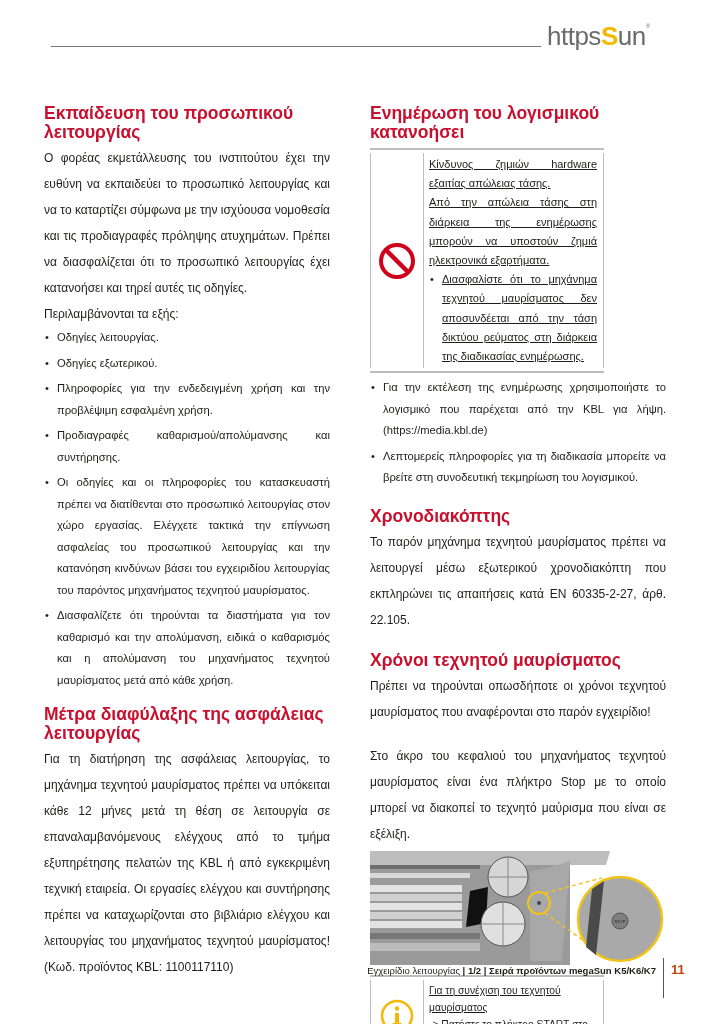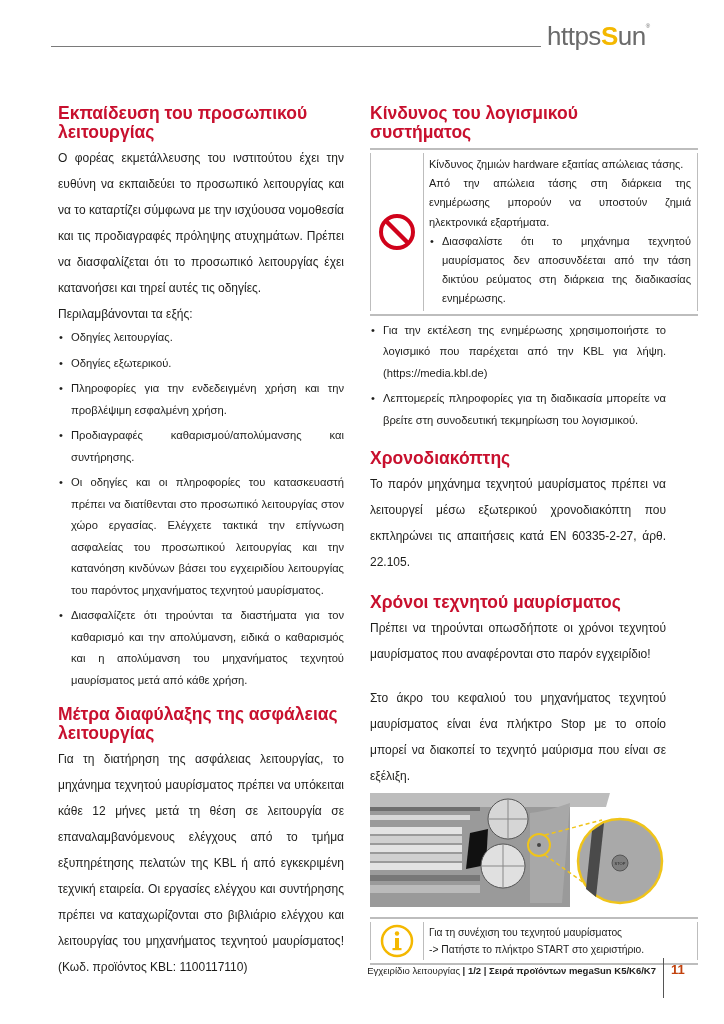--- a/index.html
+++ b/index.html
@@ -4,32 +4,32 @@
   <style>
     html, body { margin: 0; padding: 0; background: #ffffff; }
     body { width: 724px; height: 1024px; position: relative; overflow: hidden;
            font-family: "Liberation Sans", sans-serif; color: #1d1d1b; }
     .header-rule { position: absolute; left: 51px; top: 46px; width: 490px; height: 1px; background: #7a7a7a; }
     .logo { position: absolute; left: 547px; top: 21px; font-family: "Liberation Sans", sans-serif; font-size: 26px; color: #6b6b6b; letter-spacing: -0.5px; }
     .logo .accent { color: #f4b800; font-weight: bold; }
     .logo .reg { font-size: 6px; vertical-align: top; position: relative; top: 2px; }
 
     .col { position: absolute; top: 104px; width: 286px; }
-    .col-left { left: 58px; }
+    .col-left { left: 44px; }
     .col-right { left: 370px; }
 
     h2 { color: #c8102e; font-size: 17.5px; line-height: 19px; margin: 0 0 3px 0; font-weight: bold; }
     p { margin: 0; font-size: 12px; line-height: 26px; text-align: justify; }
     ul { list-style: none; margin: 0; padding: 0; }
     li { position: relative; padding-left: 13px; font-size: 11.2px; line-height: 21.5px; text-align: justify; margin-bottom: 4px; }
     li::before { content: "•"; position: absolute; left: 1px; top: 0; }
 
     .section-gap { height: 15px; }
 
-    .notice { width: 328px; border-top: 2px solid #bdbdbd; border-bottom: 2px solid #bdbdbd; margin: 6px 15px 4px 0; display: flex; }
+    .notice { width: 234px; border-top: 2px solid #bdbdbd; border-bottom: 2px solid #bdbdbd; margin: 6px 15px 4px 0; display: flex; text-decoration: underline; }
     .notice .icon-cell { width: 52px; border-left: 1px solid #bdbdbd; border-right: 1px solid #bdbdbd; margin: 3px 0; display: flex; align-items: center; justify-content: center; }
     .notice .text-cell { flex: 1; border-right: 1px solid #bdbdbd; margin: 3px 0; padding: 2px 6px 2px 5px; }
     .notice .text-cell p, .notice .text-cell li { font-size: 11px; line-height: 19.2px; }
     .notice .text-cell li { margin-bottom: 0; }
     .notice.small .text-cell p { font-size: 10.3px; line-height: 17px; text-align: left; }
 
     .photo { width: 296px; height: 118px; margin: 4px 0 6px 0; position: relative; overflow: hidden; }
 
     .footer { position: absolute; top: 965px; left: 300px; width: 356px; text-align: right; font-size: 9.5px; color: #1d1d1b; }
     .footer b { font-weight: bold; }
@@ -53,21 +53,21 @@
     <li>Προδιαγραφές καθαρισμού/απολύμανσης και συντήρησης.</li>
     <li>Οι οδηγίες και οι πληροφορίες του κατασκευαστή πρέπει να διατίθενται στο προσωπικό λειτουργίας στον χώρο εργασίας. Ελέγχετε τακτικά την επίγνωση ασφαλείας του προσωπικού λειτουργίας και την κατανόηση κινδύνων βάσει του εγχειριδίου λειτουργίας του παρόντος μηχανήματος τεχνητού μαυρίσματος.</li>
     <li>Διασφαλίζετε ότι τηρούνται τα διαστήματα για τον καθαρισμό και την απολύμανση, ειδικά ο καθαρισμός και η απολύμανση του μηχανήματος τεχνητού μαυρίσματος μετά από κάθε χρήση.</li>
   </ul>
   <div class="section-gap" style="height:10px"></div>
   <h2>Μέτρα διαφύλαξης της ασφάλειας λειτουργίας</h2>
   <p>Για τη διατήρηση της ασφάλειας λειτουργίας, το μηχάνημα τεχνητού μαυρίσματος πρέπει να υπόκειται κάθε 12 μήνες μετά τη θέση σε λειτουργία σε επαναλαμβανόμενους ελέγχους από το τμήμα εξυπηρέτησης πελατών της KBL ή από εγκεκριμένη τεχνική εταιρεία. Οι εργασίες ελέγχου και συντήρησης πρέπει να καταχωρίζονται στο βιβλιάριο ελέγχου και λειτουργίας του μηχανήματος τεχνητού μαυρίσματος! (Κωδ. προϊόντος KBL: 1100117110)</p>
 </div>
 
 <div class="col col-right" style="width:296px">
-  <h2>Κίνδυνος του λογισμικού συστήματος</h2>
+  <h2>Ενημέρωση του λογισμικού κατανοήσει</h2>
   <div class="notice">
     <div class="icon-cell">
       <svg width="40" height="40" viewBox="0 0 40 40">
         <circle cx="20" cy="20" r="16" fill="none" stroke="#d0021b" stroke-width="4"></circle>
         <line x1="9" y1="9" x2="31" y2="31" stroke="#d0021b" stroke-width="4.5"></line>
       </svg>
     </div>
     <div class="text-cell">
       <p>Κίνδυνος ζημιών hardware εξαιτίας απώλειας τάσης.</p>
       <p>Από την απώλεια τάσης στη διάρκεια της ενημέρωσης μπορούν να υποστούν ζημιά ηλεκτρονικά εξαρτήματα.</p>

